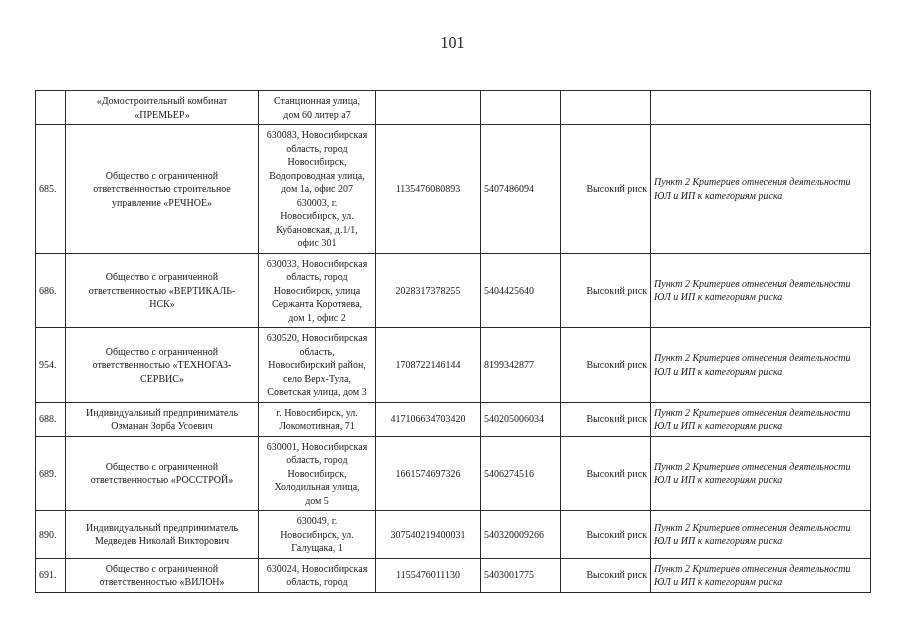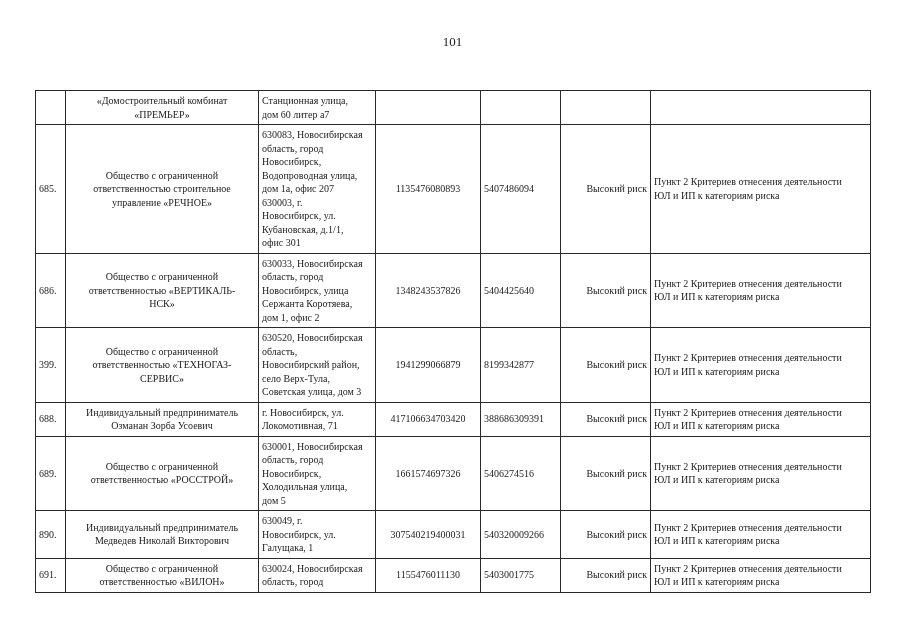--- a/index.html
+++ b/index.html
@@ -11,46 +11,46 @@
     overflow: hidden;
     font-family: "Liberation Serif", serif;
     color: #1c1c1c;
   }
   .page-number {
     position: absolute;
     top: 34px;
     left: 0;
     width: 100%;
     text-align: center;
-    font-size: 13px;
+    font-size: 16px;
   }
   table.registry {
     position: absolute;
     left: 35px;
     top: 90px;
     width: 835px;
     border-collapse: collapse;
     table-layout: fixed;
   }
   table.registry td {
     border: 1px solid #2a2a2a;
     font-size: 10px;
     line-height: 13.5px;
     vertical-align: middle;
     padding: 3px 3px;
     overflow: hidden;
     margin-top: 30px;
   }
   td.col-num      { }
   td.col-name     { text-align: center; white-space: pre-line; }
-  td.col-address  { white-space: pre-line; }
+  td.col-address  { text-align: center; white-space: pre-line; }
   td.col-ogrn     { text-align: center; }
   td.col-inn      { text-align: left; }
   td.col-risk     { text-align: right; }
-  td.col-criteria { text-align: left; vertical-align: top; padding: 3px 6px; white-space: pre-line; }
+  td.col-criteria { text-align: left; vertical-align: top; padding: 3px 6px; white-space: pre-line; font-style: italic; }
 </style>
 </head>
 <body>
 
 <div class="page">
   <div class="page-number">101</div>
 
   <table class="registry">
     <colgroup>
       <col style="width:30px">
@@ -96,50 +96,50 @@
         <tr>
           <td class="col-num">686.</td>
           <td class="col-name">Общество с ограниченной
 ответственностью «ВЕРТИКАЛЬ-
 НСК»</td>
           <td class="col-address">630033, Новосибирская
 область, город
 Новосибирск, улица
 Сержанта Коротяева,
 дом 1, офис 2</td>
-          <td class="col-ogrn">1348243537826</td>
+          <td class="col-ogrn">2028317378255</td>
           <td class="col-inn">5404425640</td>
           <td class="col-risk">Высокий риск</td>
           <td class="col-criteria">Пункт 2 Критериев отнесения деятельности
 ЮЛ и ИП к категориям риска</td>
         </tr>
         <tr>
-          <td class="col-num">399.</td>
+          <td class="col-num">954.</td>
           <td class="col-name">Общество с ограниченной
 ответственностью «ТЕХНОГАЗ-
 СЕРВИС»</td>
           <td class="col-address">630520, Новосибирская
 область,
 Новосибирский район,
 село Верх-Тула,
 Советская улица, дом 3</td>
-          <td class="col-ogrn">1941299066879</td>
+          <td class="col-ogrn">1708722146144</td>
           <td class="col-inn">8199342877</td>
           <td class="col-risk">Высокий риск</td>
           <td class="col-criteria">Пункт 2 Критериев отнесения деятельности
 ЮЛ и ИП к категориям риска</td>
         </tr>
         <tr>
           <td class="col-num">688.</td>
           <td class="col-name">Индивидуальный предприниматель
 Озманан Зорба Усоевич</td>
           <td class="col-address">г. Новосибирск, ул.
 Локомотивная, 71</td>
           <td class="col-ogrn">417106634703420</td>
-          <td class="col-inn">388686309391</td>
+          <td class="col-inn">540205006034</td>
           <td class="col-risk">Высокий риск</td>
           <td class="col-criteria">Пункт 2 Критериев отнесения деятельности
 ЮЛ и ИП к категориям риска</td>
         </tr>
         <tr>
           <td class="col-num">689.</td>
           <td class="col-name">Общество с ограниченной
 ответственностью «РОССТРОЙ»</td>
           <td class="col-address">630001, Новосибирская
 область, город

